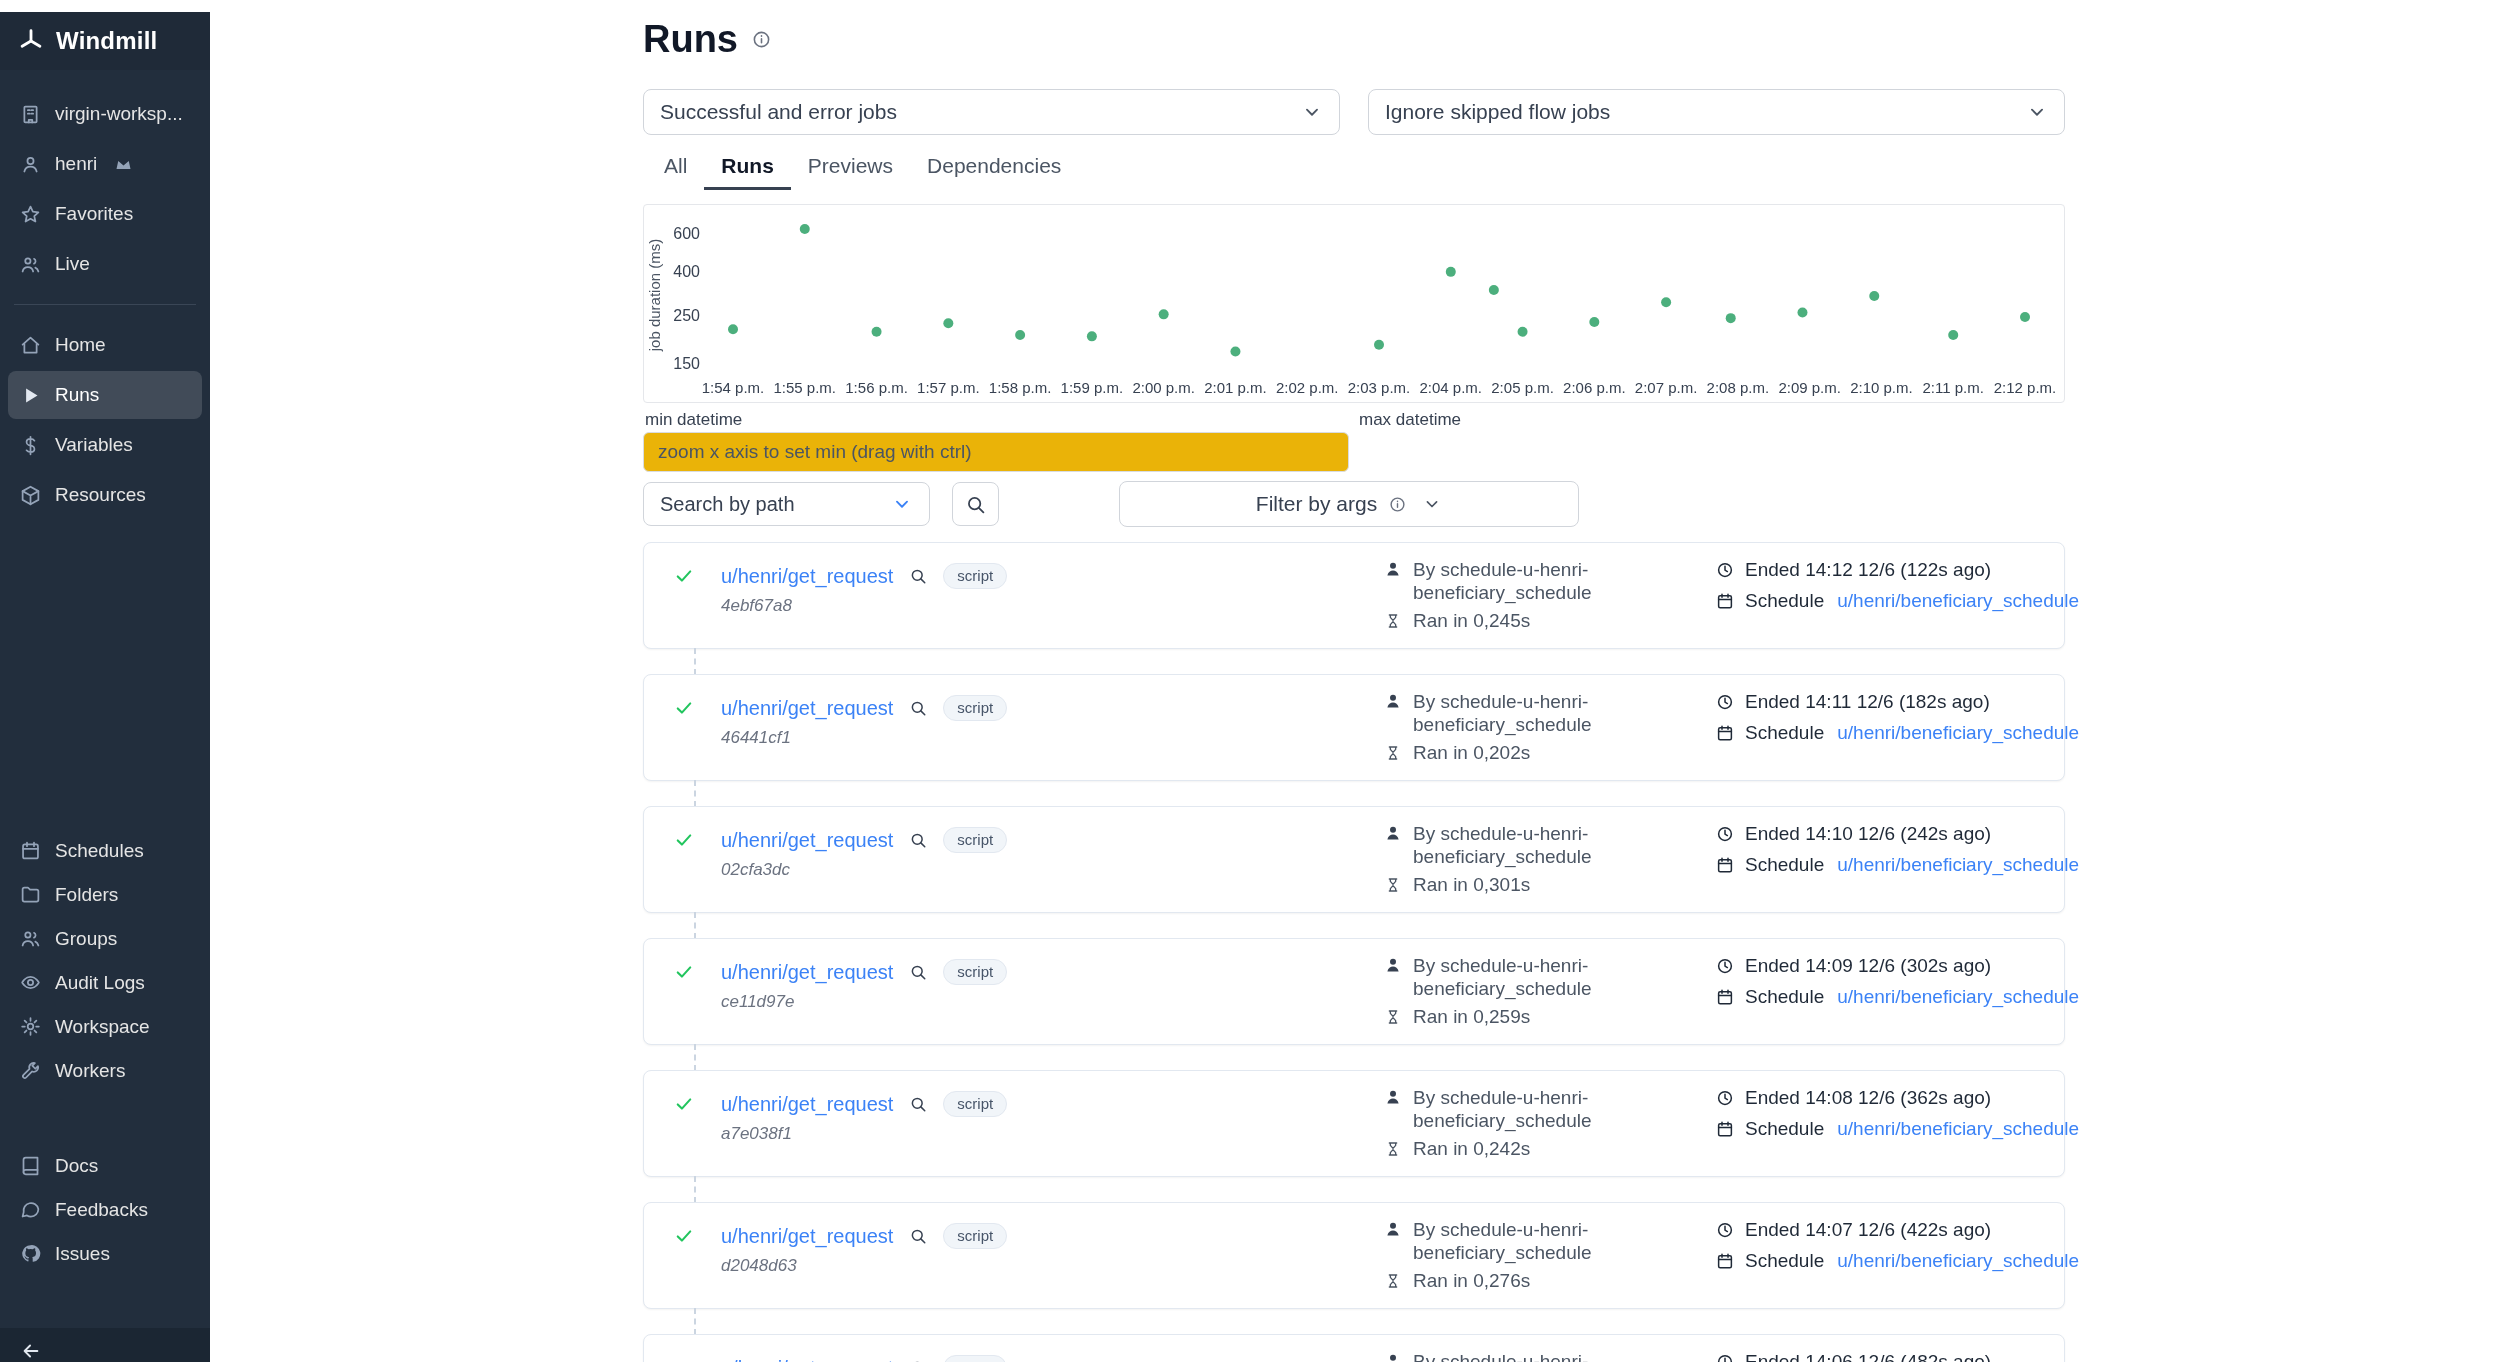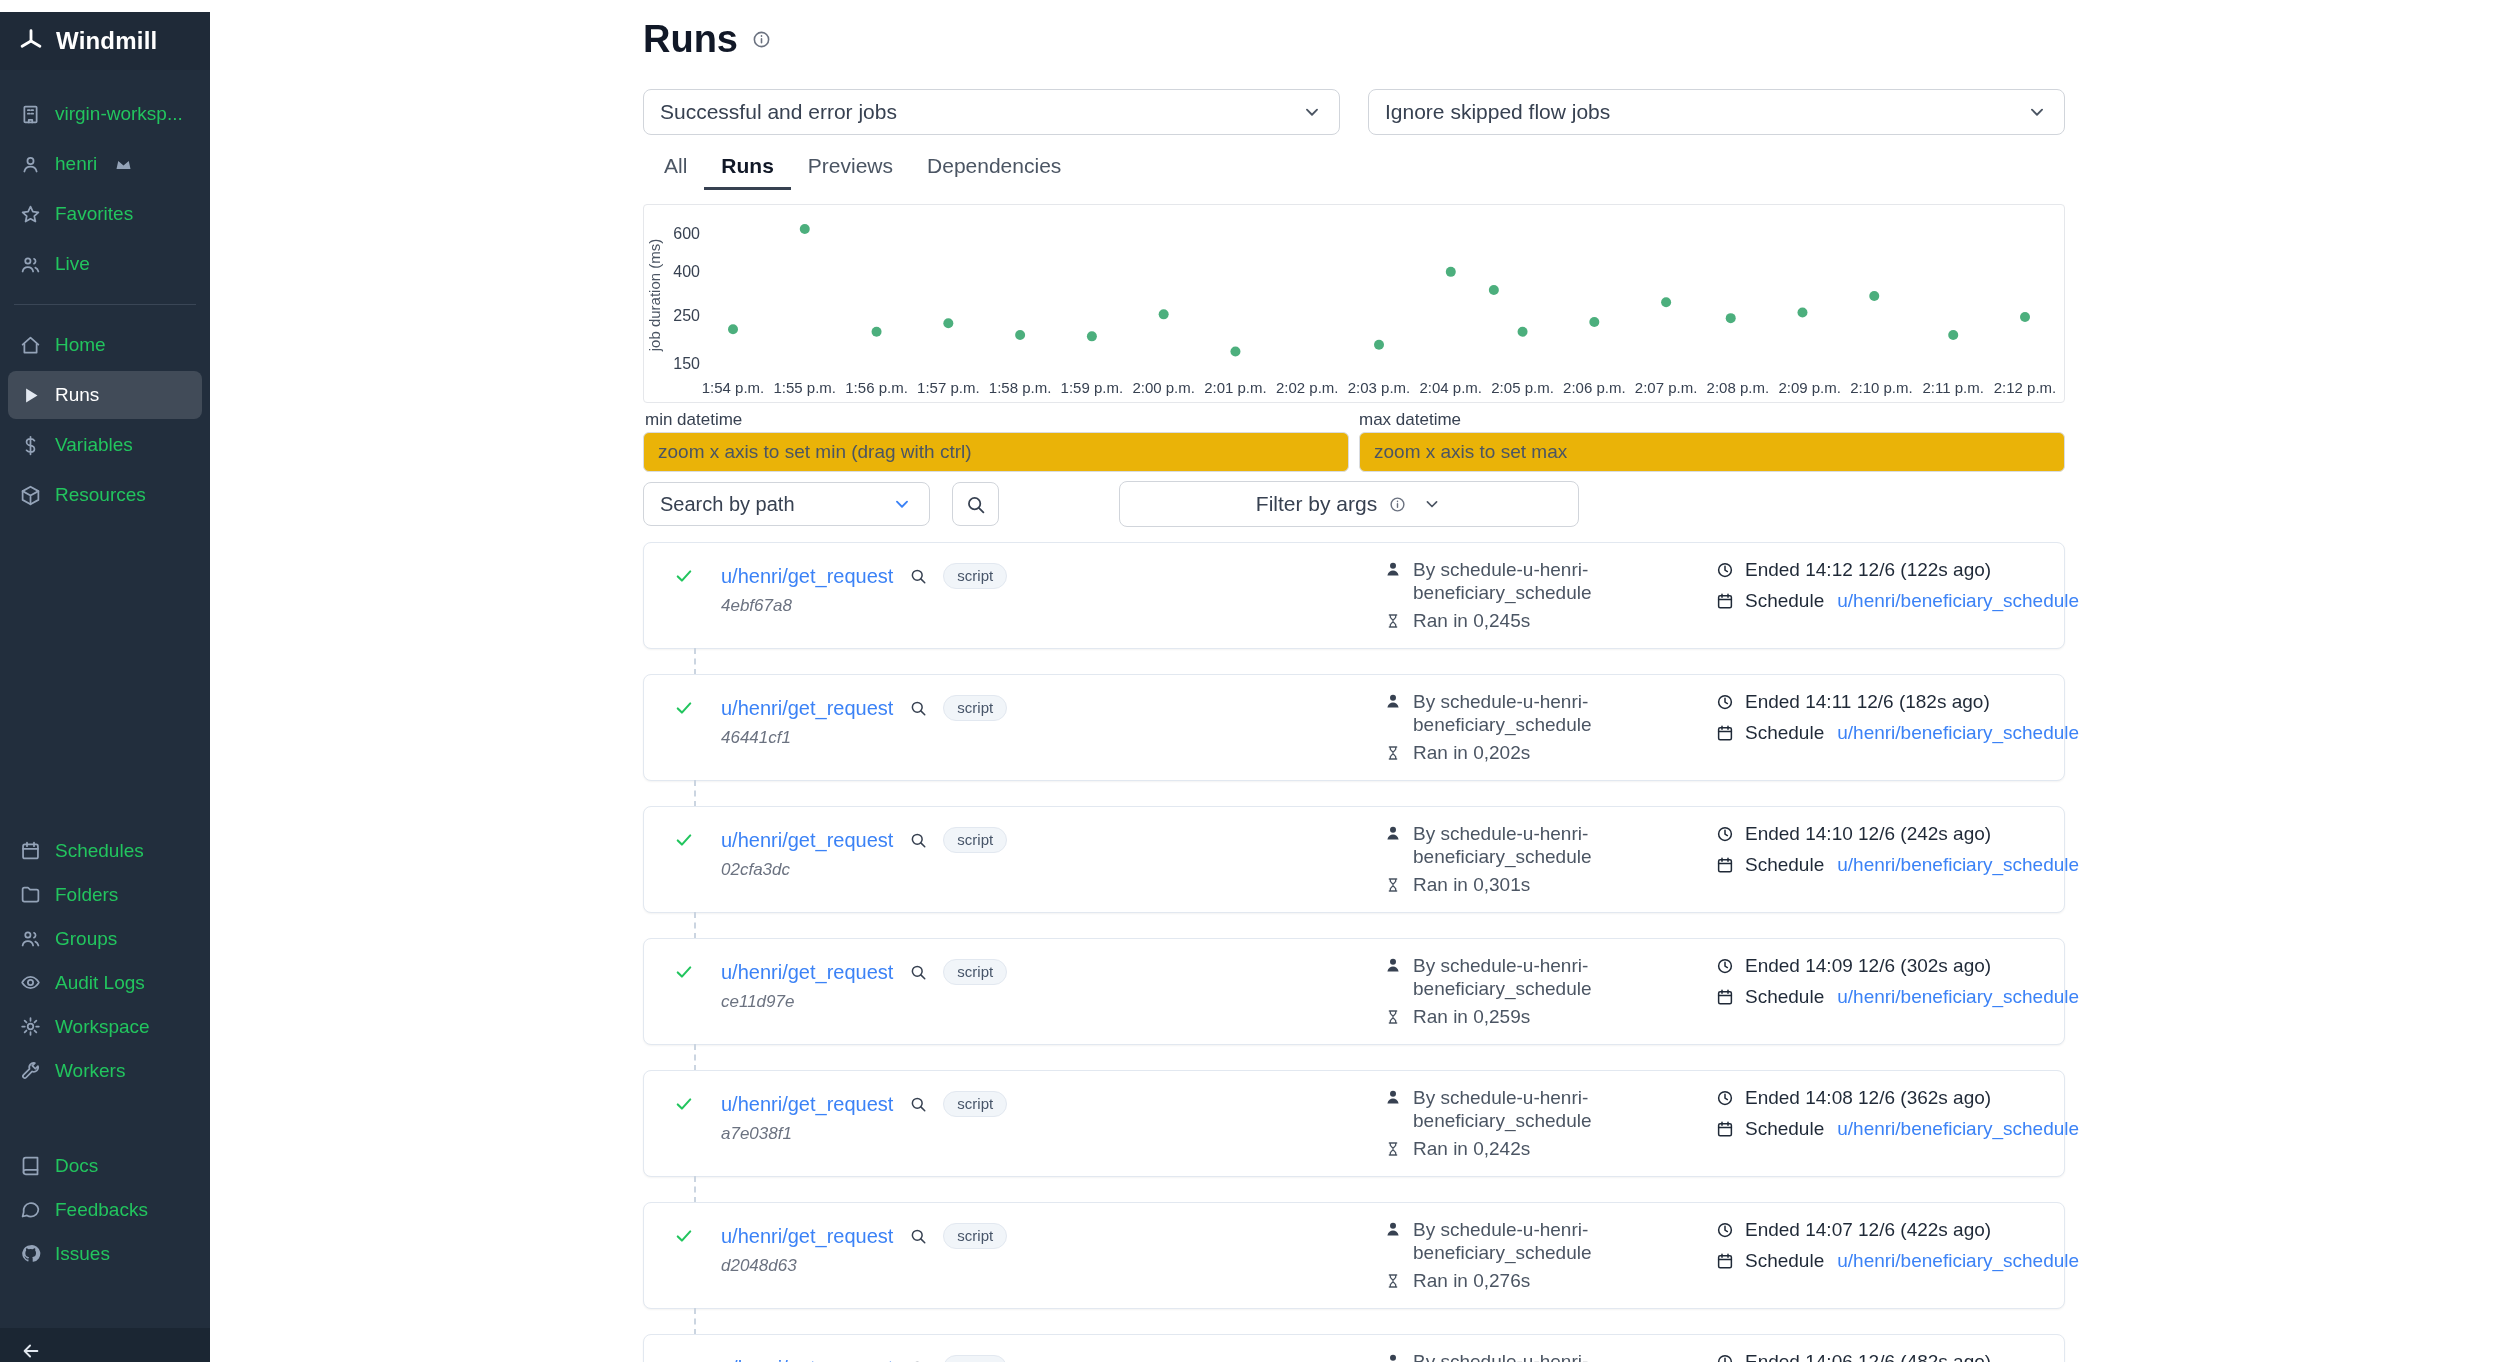--- a/index.html
+++ b/index.html
@@ -15,21 +15,21 @@
 
   
   .sidebar{position:absolute;left:0;top:12px;width:210px;height:1362px;background:var(--sidebar-bg);color:#cbd5e1;}
   .logo-row{display:flex;align-items:center;gap:12px;height:58px;padding:0 18px;background:var(--sidebar-dark);cursor:pointer;}
   .logo-icon{width:26px;height:26px;color:#fff;}
   .logo-text{color:#fff;font-weight:bold;font-size:24px;letter-spacing:.2px;}
   .side-group{padding:0 8px;}
   .g-account{margin-top:20px;}
   .g-ops{margin-top:310px;}
   .g-help{margin-top:52px;}
-  .side-item{display:flex;align-items:center;gap:14px;height:48px;padding:0 12px;margin:2px 0;border-radius:8px;font-size:19px;cursor:pointer;color:#22c55e;white-space:nowrap;overflow:hidden;}
+  .side-item{display:flex;align-items:center;gap:14px;height:48px;padding:0 12px;margin:2px 0;border-radius:8px;font-size:19px;cursor:pointer;color:#e5e5e5;white-space:nowrap;overflow:hidden;}
   .g-ops .side-item,.g-help .side-item{height:43px;margin:1px 0;}
   .side-item .icon{width:21px;height:21px;color:#94a3b8;}
   .side-item.active{background:rgba(255,255,255,0.14);color:#fff;}
   .side-item.active .icon{color:#e2e8f0;}
   .suffix-icon{width:14px;height:14px;color:#cbd5e1;margin-left:2px;}
   .side-sep{height:1px;background:#3a4656;margin:16px 14px;}
   .side-footer{position:absolute;left:0;bottom:0;width:210px;height:46px;background:var(--sidebar-footer);display:flex;align-items:center;padding:0 20px;}
   .collapse-btn{width:22px;height:22px;color:#e2e8f0;cursor:pointer;}
 
   
@@ -359,21 +359,20 @@
           <circle cx="1230.2666666666667" cy="90.92450932917221" r="5" fill="#4caf7d"></circle>
           <circle cx="1309.2222222222222" cy="129.98253816156625" r="5" fill="#4caf7d"></circle>
           <circle cx="1381" cy="111.99883567486069" r="5" fill="#4caf7d"></circle>
         </svg>
     </div>
 
     <span class="dt-label min">min datetime</span>
     <span class="dt-label max">max datetime</span>
     <div class="dt-row">
       <input class="dt-input min" type="text" placeholder="zoom x axis to set min (drag with ctrl)" style="">
-      <input class="dt-input max" type="text" placeholder="zoom x axis to set max" style="">
     </div>
 
     <div class="search-row">
       <div class="select search">
         <span>Search by path</span>
         <span class="icon chev">
             <svg viewBox="0 0 24 24" fill="none" stroke="currentColor" stroke-width="2" stroke-linecap="round" stroke-linejoin="round">
               <path d="M6.5 9.5L12 15l5.5-5.5"></path>
             </svg>
           </span>

